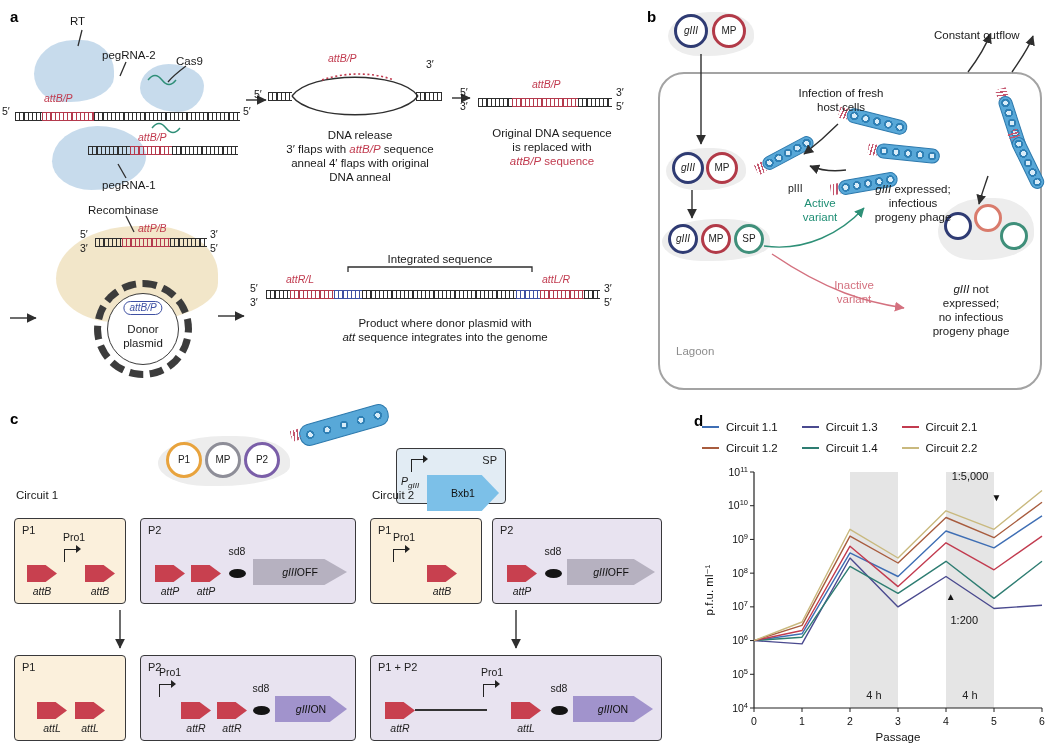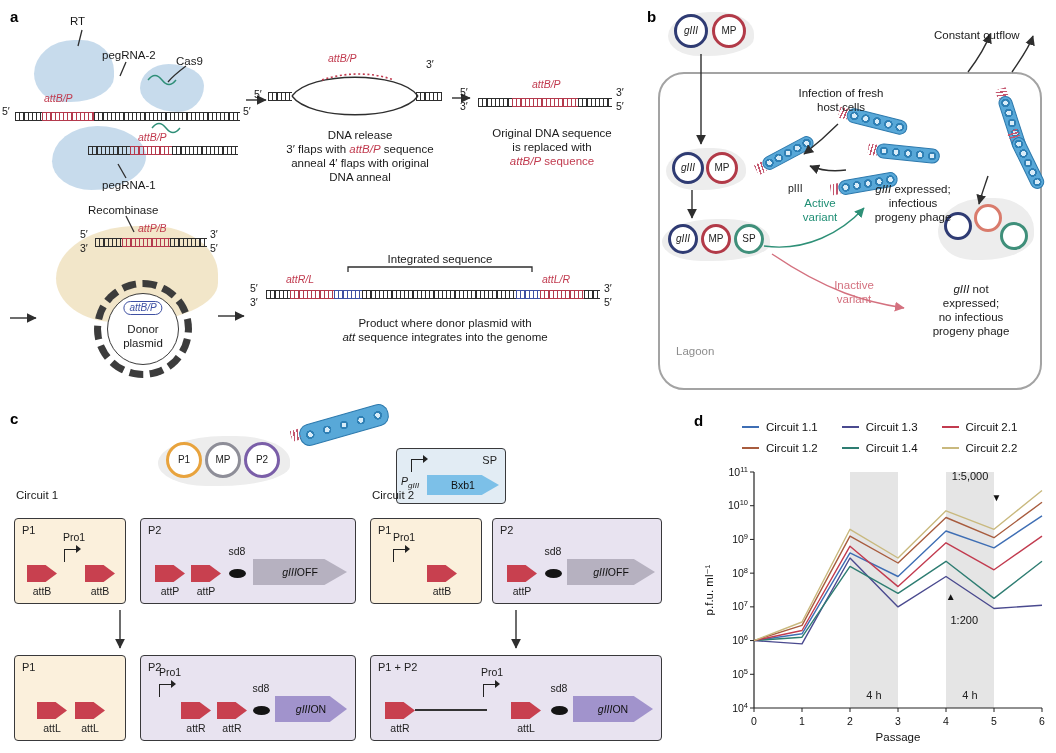--- a/index.html
+++ b/index.html
@@ -29,21 +29,21 @@
  radial-gradient(circle at 69.5% 50%,#d9ecf8 0 2.4px,#2f80b5 2.5px 4.2px,transparent 4.4px),
  radial-gradient(circle at 89% 50%,#d9ecf8 0 2.4px,#2f80b5 2.5px 4.2px,transparent 4.4px)}
 .phage::before{content:"";position:absolute;left:-9px;top:1px;width:9px;height:11px;background:repeating-linear-gradient(100deg,#c4566e 0 1.4px,transparent 1.4px 3.4px)}
 .promoter{position:absolute;width:15px;height:13px;border-left:1.8px solid #222;border-top:1.8px solid #222;z-index:2}
 .promoter i{position:absolute;right:-2px;top:-5px;width:0;height:0;border-left:5.5px solid #222;border-top:4px solid transparent;border-bottom:4px solid transparent}
 .gene{position:absolute;display:flex;align-items:center;justify-content:center;font-size:10.5px;color:#111;clip-path:polygon(0 0,76% 0,100% 50%,76% 100%,0 100%)}
 .gene.gr{background:#b6b1c0}
 .gene.pu{background:#a193cc}
 .gene.bl{background:#7cc0e8}
 .att{position:absolute;width:30px;height:17px;background:#c8404f;clip-path:polygon(0 0,62% 0,100% 50%,62% 100%,0 100%)}
-.attlbl{position:absolute;width:36px;text-align:center;font-size:10.5px;color:#222}
+.attlbl{position:absolute;width:36px;text-align:center;font-size:10.5px;font-style:italic;color:#222}
 .sd8{position:absolute;width:17px;height:9px;background:#141414;border-radius:50%}
 .bline{position:absolute;height:1.6px;background:#333}
 .cbox{position:absolute;border:1.5px solid #39393b;border-radius:4px;z-index:1}
 .tan{background:#fbf0dc}
 .lav{background:#e8e3f0}
 .spb{background:#e2ecf4}
 .tag{position:absolute;top:5px;left:7px;font-size:11px;color:#222}
 .donut{position:absolute;width:98px;height:98px;border-radius:50%;border:7px dashed #3c3c3c;z-index:1}
 .donut .in{position:absolute;inset:6px;border-radius:50%;border:1.5px solid #3c3c3c;background:#fff;display:flex;align-items:center;justify-content:center;text-align:center}
 .pill{position:absolute;left:50%;transform:translateX(-50%);top:7px;border:1.6px solid #3f51a3;border-radius:9px;padding:0 5px;font-size:10px;font-style:italic;color:#3f51a3;background:#fff;white-space:nowrap}
@@ -209,21 +209,21 @@
   <div class="ring" style="left:205px;top:442px;width:36px;height:36px;border:3.5px solid #8e8e98">MP</div>
   <div class="ring" style="left:244px;top:442px;width:36px;height:36px;border:3.5px solid #7a5ea8">P2</div>
   <div class="phage" style="left:298px;top:414px;width:92px;height:22px;transform:rotate(-16deg)"></div>
 
   <div class="cbox spb" style="left:396px;top:448px;width:110px;height:56px">
     <span class="tag" style="left:auto;right:8px">SP</span>
     <div class="promoter" style="left:14px;top:10px">
         <i></i>
       </div>
     <div class="t f105" style="left:4px;top:26px"><span class="it">P</span><sub>gIII</sub></div>
-    <div class="gene bl" style="left:30px;top:26px;width:72px;height:20px">Bxb1</div>
+    <div class="gene bl" style="left:30px;top:26px;width:72px;height:36px">Bxb1</div>
   </div>
 
   <div class="t" style="left:16px;top:488px">Circuit 1</div>
   <div class="t" style="left:372px;top:488px">Circuit 2</div>
 
   <div class="cbox tan" style="left:14px;top:518px;width:112px;height:86px">
     <span class="tag">P1</span>
     <div class="t f105 c" style="left:42px;top:12px;width:34px">Pro1</div>
     <div class="promoter" style="left:49px;top:30px">
         <i></i>
@@ -306,21 +306,21 @@
     <div class="attlbl" style="left:137px;top:66px">attL</div>
     <div class="t f105 c" style="left:174px;top:26px;width:28px">sd8</div>
     <div class="sd8" style="left:180px;top:50px"></div>
     <div class="gene pu" style="left:202px;top:40px;width:80px;height:26px">
         <span class="it">gIII</span>
         <span> ON</span>
       </div>
   </div>
 
   <div class="plabel" style="left:694px;top:412px">d</div>
-  <div class="lg" id="legend" style="left:742px;top:420px">
+  <div class="lg" id="legend" style="left:702px;top:420px">
       <div class="lgi">
         <span class="sw" style="background: rgb(62, 110, 180);"></span>
         <span>Circuit 1.1</span>
       </div>
       <div class="lgi">
         <span class="sw" style="background: rgb(74, 74, 143);"></span>
         <span>Circuit 1.3</span>
       </div>
       <div class="lgi">
         <span class="sw" style="background: rgb(194, 59, 79);"></span>

